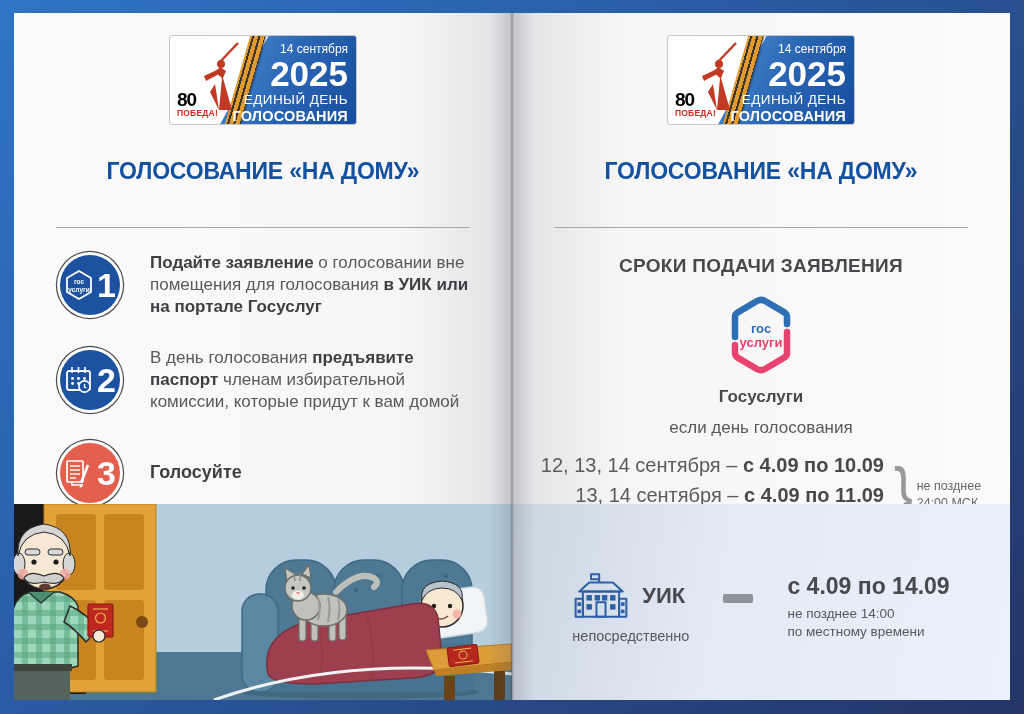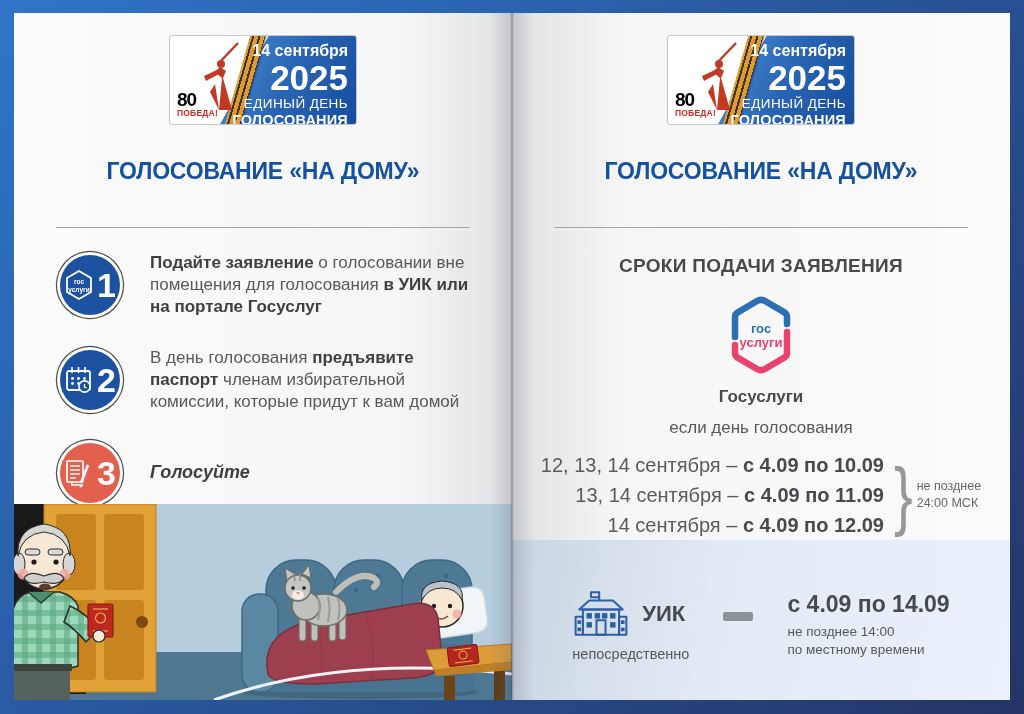--- a/index.html
+++ b/index.html
@@ -34,21 +34,21 @@
     position: absolute; left: 36%; top: -14px; width: 15px; height: 122px;
     transform: rotate(16deg);
     background: repeating-linear-gradient(90deg, #e09a2e 0 2px, #3a342c 2px 4px, #e09a2e 4px 6px);
     border-radius: 4px; box-shadow: 1px 0 2px rgba(0,0,0,.35);
   }
   .logo-statue { position: absolute; left: 22px; top: 4px; }
   .logo-badge { position: absolute; left: 7px; bottom: 7px; line-height: 1; text-align: left; }
   .badge-num { font-size: 19px; font-weight: bold; color: #000000; letter-spacing: -1px; }
   .badge-text { font-size: 8.5px; font-weight: bold; color: #d5281e; letter-spacing: .2px; }
   .logo-text { position: absolute; right: 8px; top: 7px; text-align: right; color: #fff; line-height: 1; z-index: 2; }
-  .logo-date { font-size: 16px; font-weight: bold; }
+  .logo-date { font-size: 12px; font-weight: normal; }
   .logo-year { font-size: 35px; font-weight: bold; letter-spacing: 0; margin: 1px 0 2px; }
   .logo-l1 { font-size: 13.5px; font-weight: normal; letter-spacing: .4px; }
   .logo-l2 { font-size: 14.5px; font-weight: bold; letter-spacing: .2px; margin-top: 2px; }
 
   
   .page-title {
     margin-top: 33px; text-align: center; color: #14519e;
     font-size: 23px; font-weight: bold; letter-spacing: -0.2px;
   }
   .divider { height: 1px; background: #a5a5a7; margin: 42px 42px 0; }
@@ -59,35 +59,35 @@
   .step-circle {
     width: 60px; height: 60px; border-radius: 50%; flex: 0 0 auto; margin-left: 4px;
     display: flex; align-items: center; justify-content: center; gap: 3px;
     box-shadow: 0 0 0 3px #ffffff, 0 0 0 4.2px #4b4b4b;
   }
   .circle-blue { background: #1c52a0; }
   .circle-red  { background: #e4604e; }
   .step-num { color: #fff; font-size: 34px; font-weight: bold; line-height: 1; }
   .step-text { margin-left: 30px; width: 332px; font-size: 17px; line-height: 1.3; color: #58595b; }
   .step-text b { color: #3e3f42; margin-top: 27px; }
-  .step-text-big { font-size: 18px; font-weight: bold; color: #3e3f42; font-style: italic; }
+  .step-text-big { font-size: 18px; font-weight: bold; color: #3e3f42; }
 
   
   .subtitle { margin-top: 27px; text-align: center; font-size: 19px; font-weight: bold; color: #48494c; letter-spacing: .3px; }
   .gosu-logo { display: block; margin: 16px auto 0; }
   .gosu-caption { margin-top: 10px; text-align: center; font-size: 17px; font-weight: bold; color: #48494c; }
   .gosu-sub { margin-top: 11px; text-align: center; font-size: 17px; color: #58595b; }
   .deadlines { display: flex; align-items: center; justify-content: center; margin-top: 12px; }
   .dl-rows { text-align: right; font-size: 20px; color: #5a5b5d; line-height: 1.5; }
   .dl-rows b { color: #48494c; }
   .dl-brace { font-size: 56px; font-weight: 400; color: #97989a; transform: scaleY(1.35); margin: 0 4px 0 10px; line-height: 1; }
   .dl-note { font-size: 12.5px; color: #66676a; line-height: 1.35; }
 
   .uik-panel {
-    position: absolute; left: 0; right: 0; bottom: 0; height: 160px;
+    position: absolute; left: 0; right: 0; bottom: 0; height: 196px;
     background: linear-gradient(100deg, #cad5e1 0%, #e2eaf4 40%, #eaf1fa 100%);
     display: flex; align-items: center; justify-content: center; gap: 34px; padding-top: 10px;
   }
   .uik-block { text-align: center; }
   .uik-row { display: flex; align-items: center; gap: 12px; }
   .uik-label { font-size: 22px; font-weight: bold; color: #48494c; }
   .uik-sub { font-size: 14.5px; color: #58595b; margin-top: 7px; }
   .uik-dash { width: 30px; height: 9px; border-radius: 2px; background: #8d9399; margin-top: -18px; }
   .range { font-size: 23px; font-weight: bold; color: #48494c; }
   .range-note { font-size: 13.5px; color: #58595b; line-height: 1.3; margin-top: 5px; }

